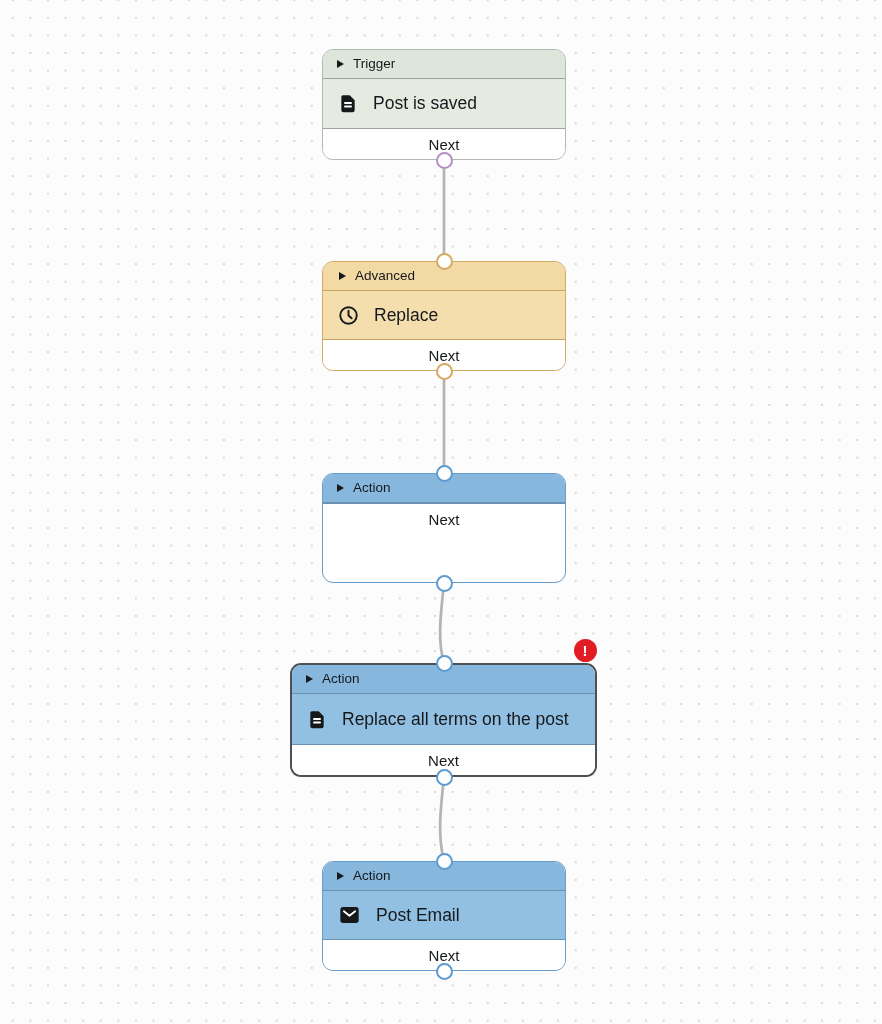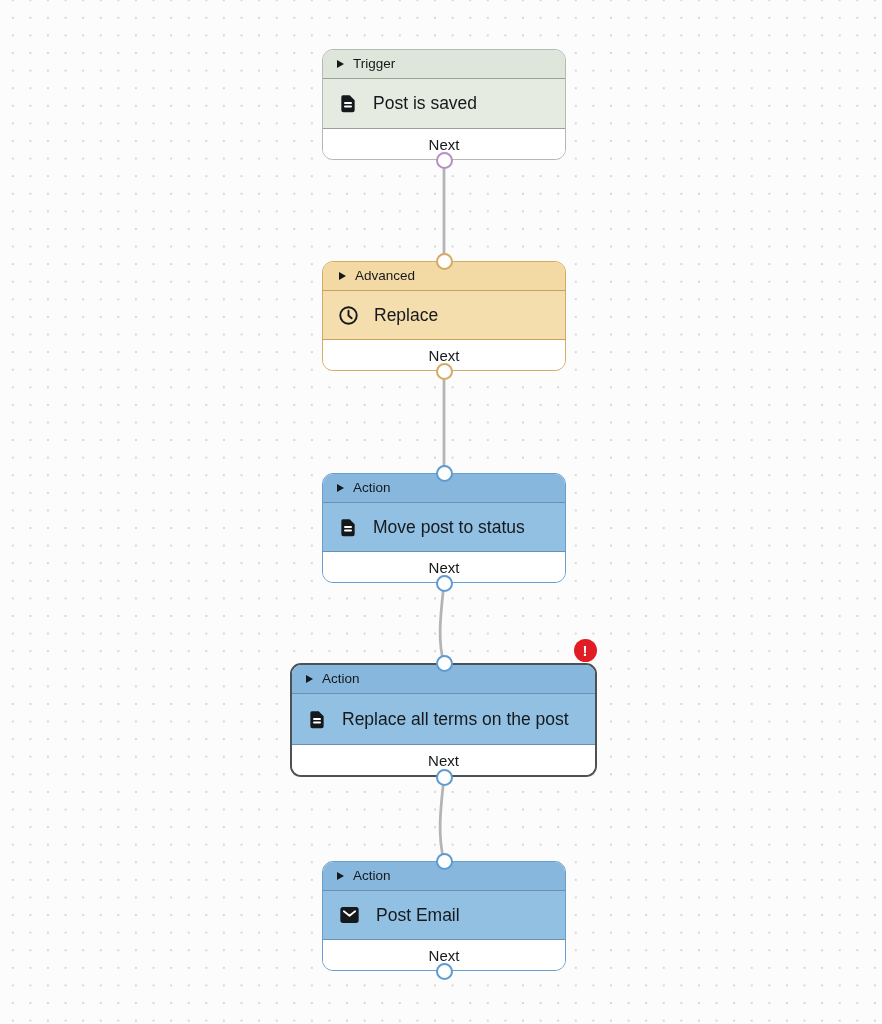--- a/index.html
+++ b/index.html
@@ -99,30 +99,20 @@
       <span>Replace</span>
     </div>
     <div class="ftr">Next</div>
   </div>
 
   <div class="node action" style="left:322px; top:473px; width:244px; height:110px;">
     <div class="hdr">
       <span class="tri"></span>
       <span>Action</span>
     </div>
-    <div class="bod">
-      <span class="icon">
-        <svg viewBox="0 0 24 24" width="20" height="21">
-          <path d="M5.5 2 H14 l6 6 v12 a2.5 2.5 0 0 1 -2.5 2.5 h-11 A2.5 2.5 0 0 1 4 20 V4.5 A2.5 2.5 0 0 1 5.5 2 z" fill="#15191c"></path>
-          <rect x="7.2" y="10.2" width="9.6" height="2.5" rx="1.2" fill="#fff"></rect>
-          <rect x="7.2" y="14.4" width="9.6" height="2.5" rx="1.2" fill="#fff"></rect>
-        </svg>
-      </span>
-      <span>Move post to status</span>
-    </div>
     <div class="ftr">Next</div>
   </div>
 
   <div class="node action selected" style="left:290px; top:663px; width:307px; height:114px;">
     <div class="hdr">
       <span class="tri"></span>
       <span>Action</span>
     </div>
     <div class="bod">
       <span class="icon">

